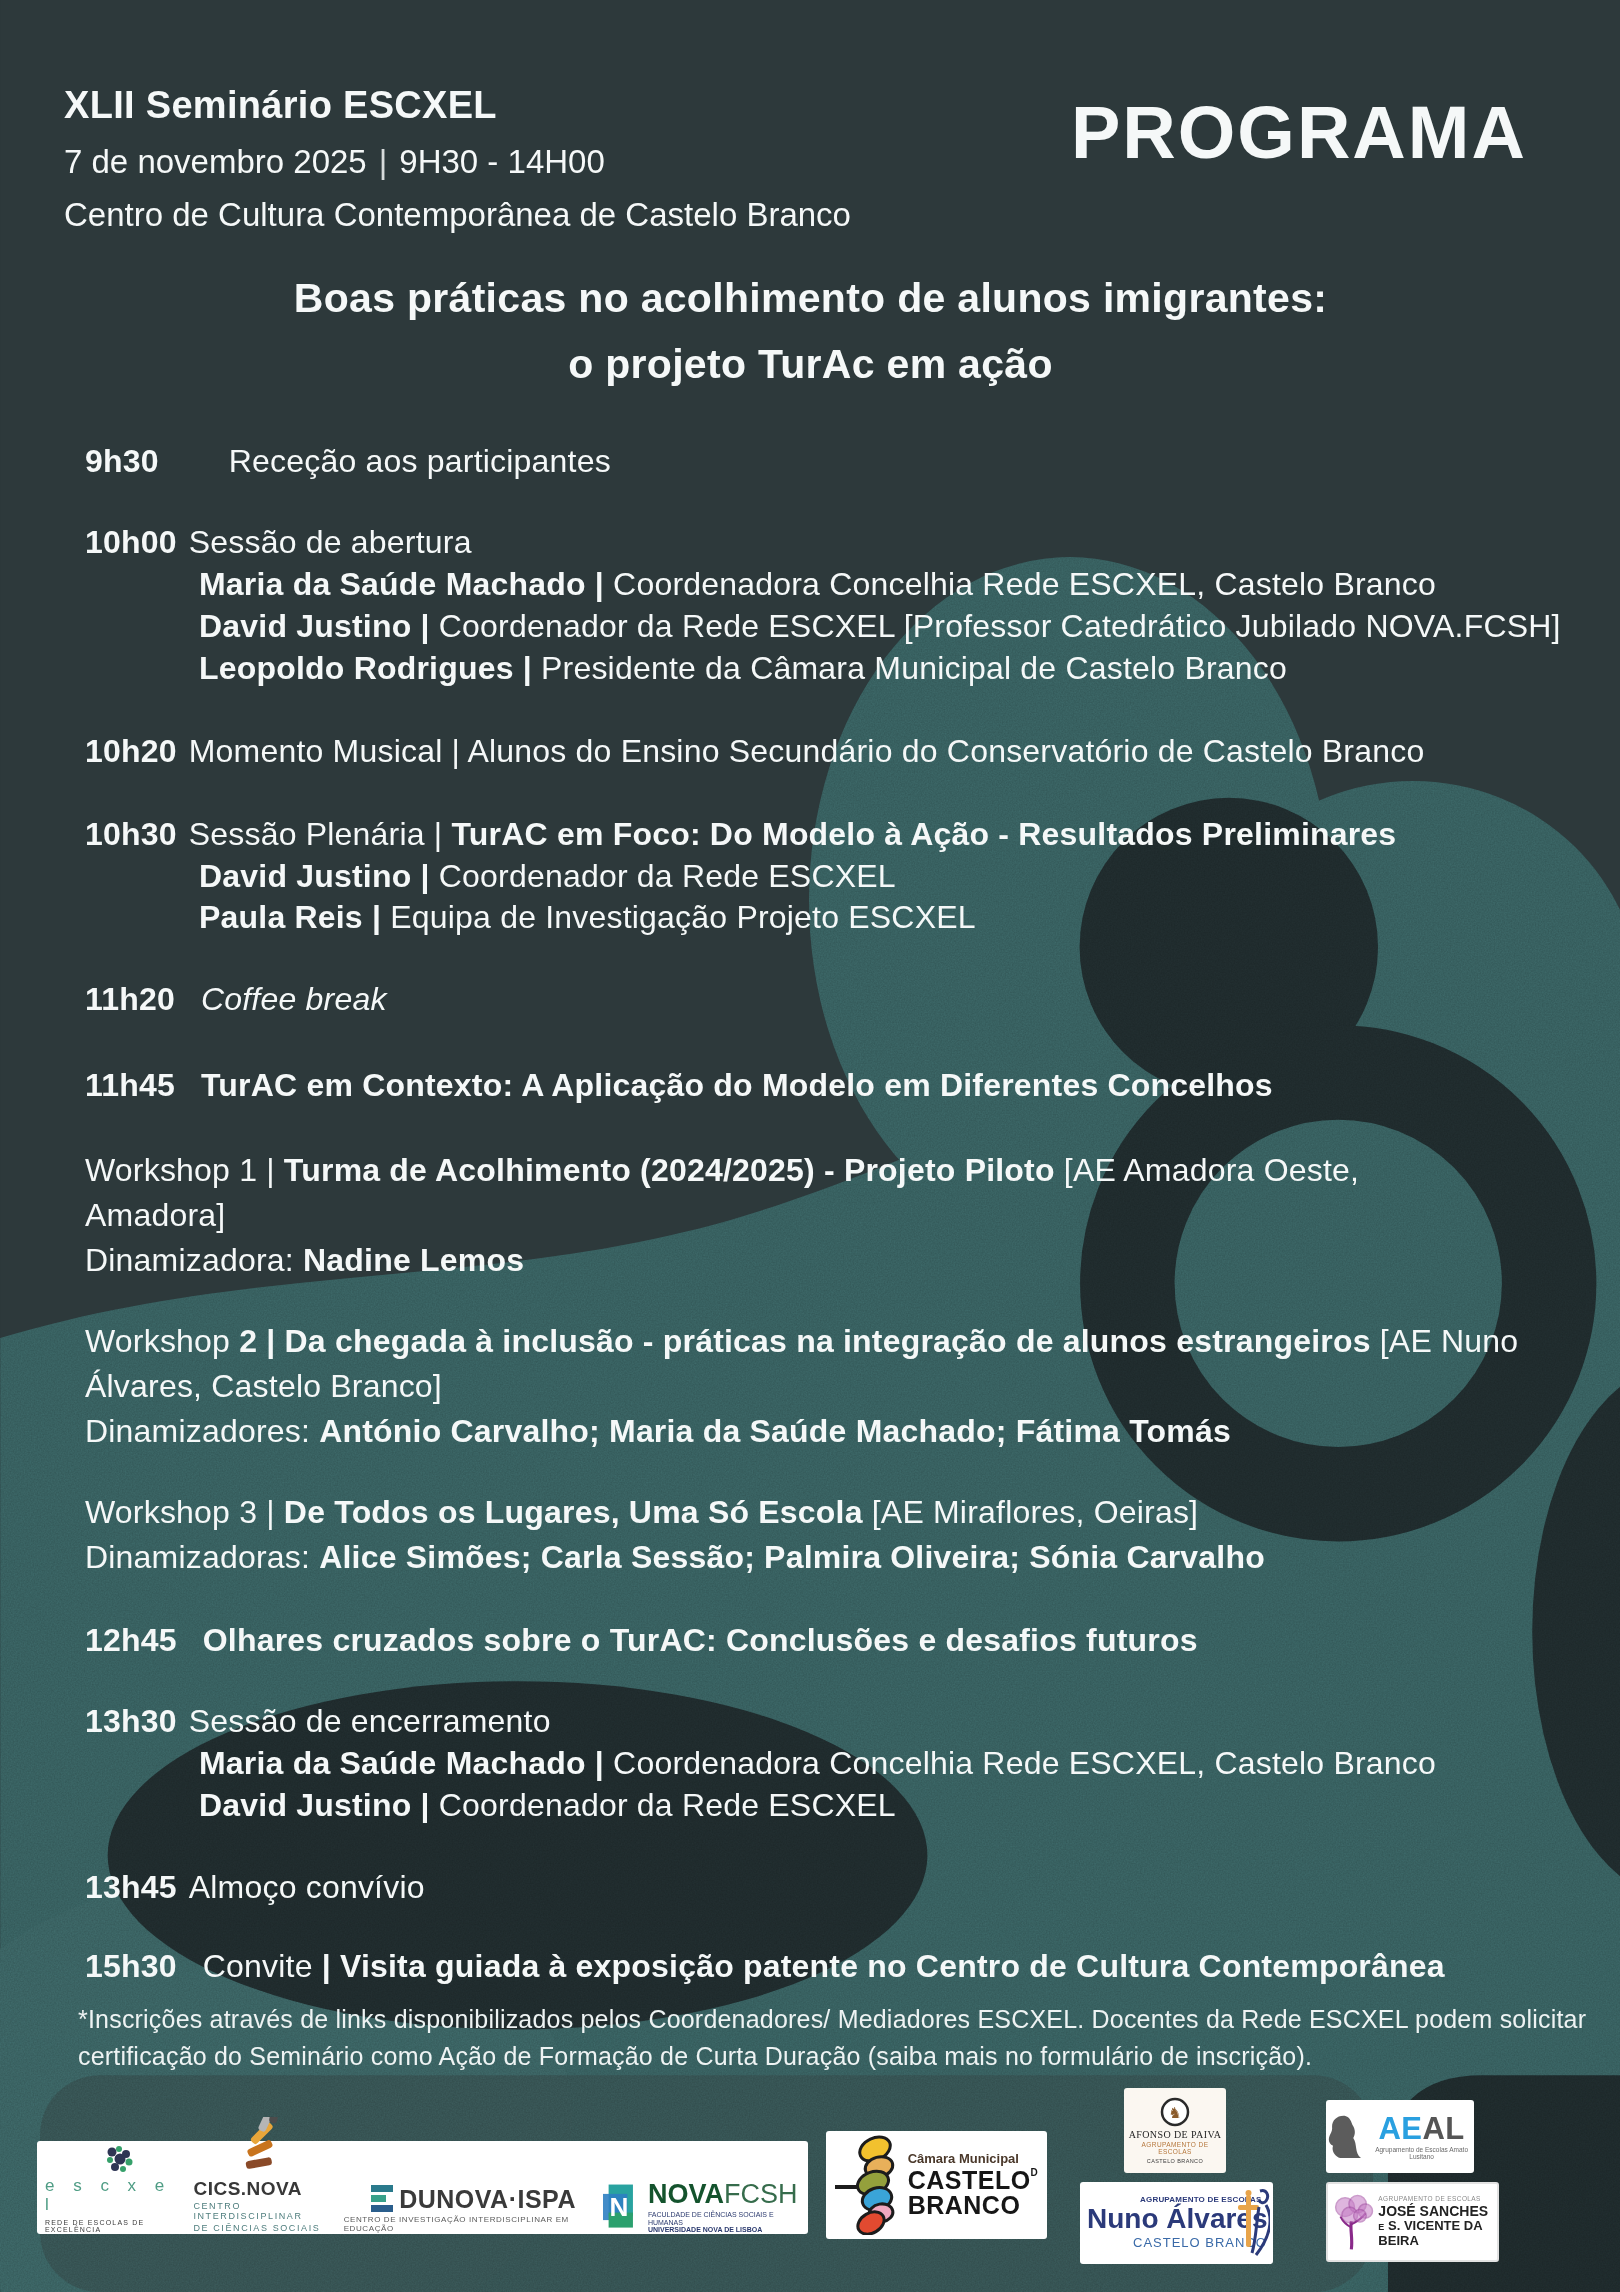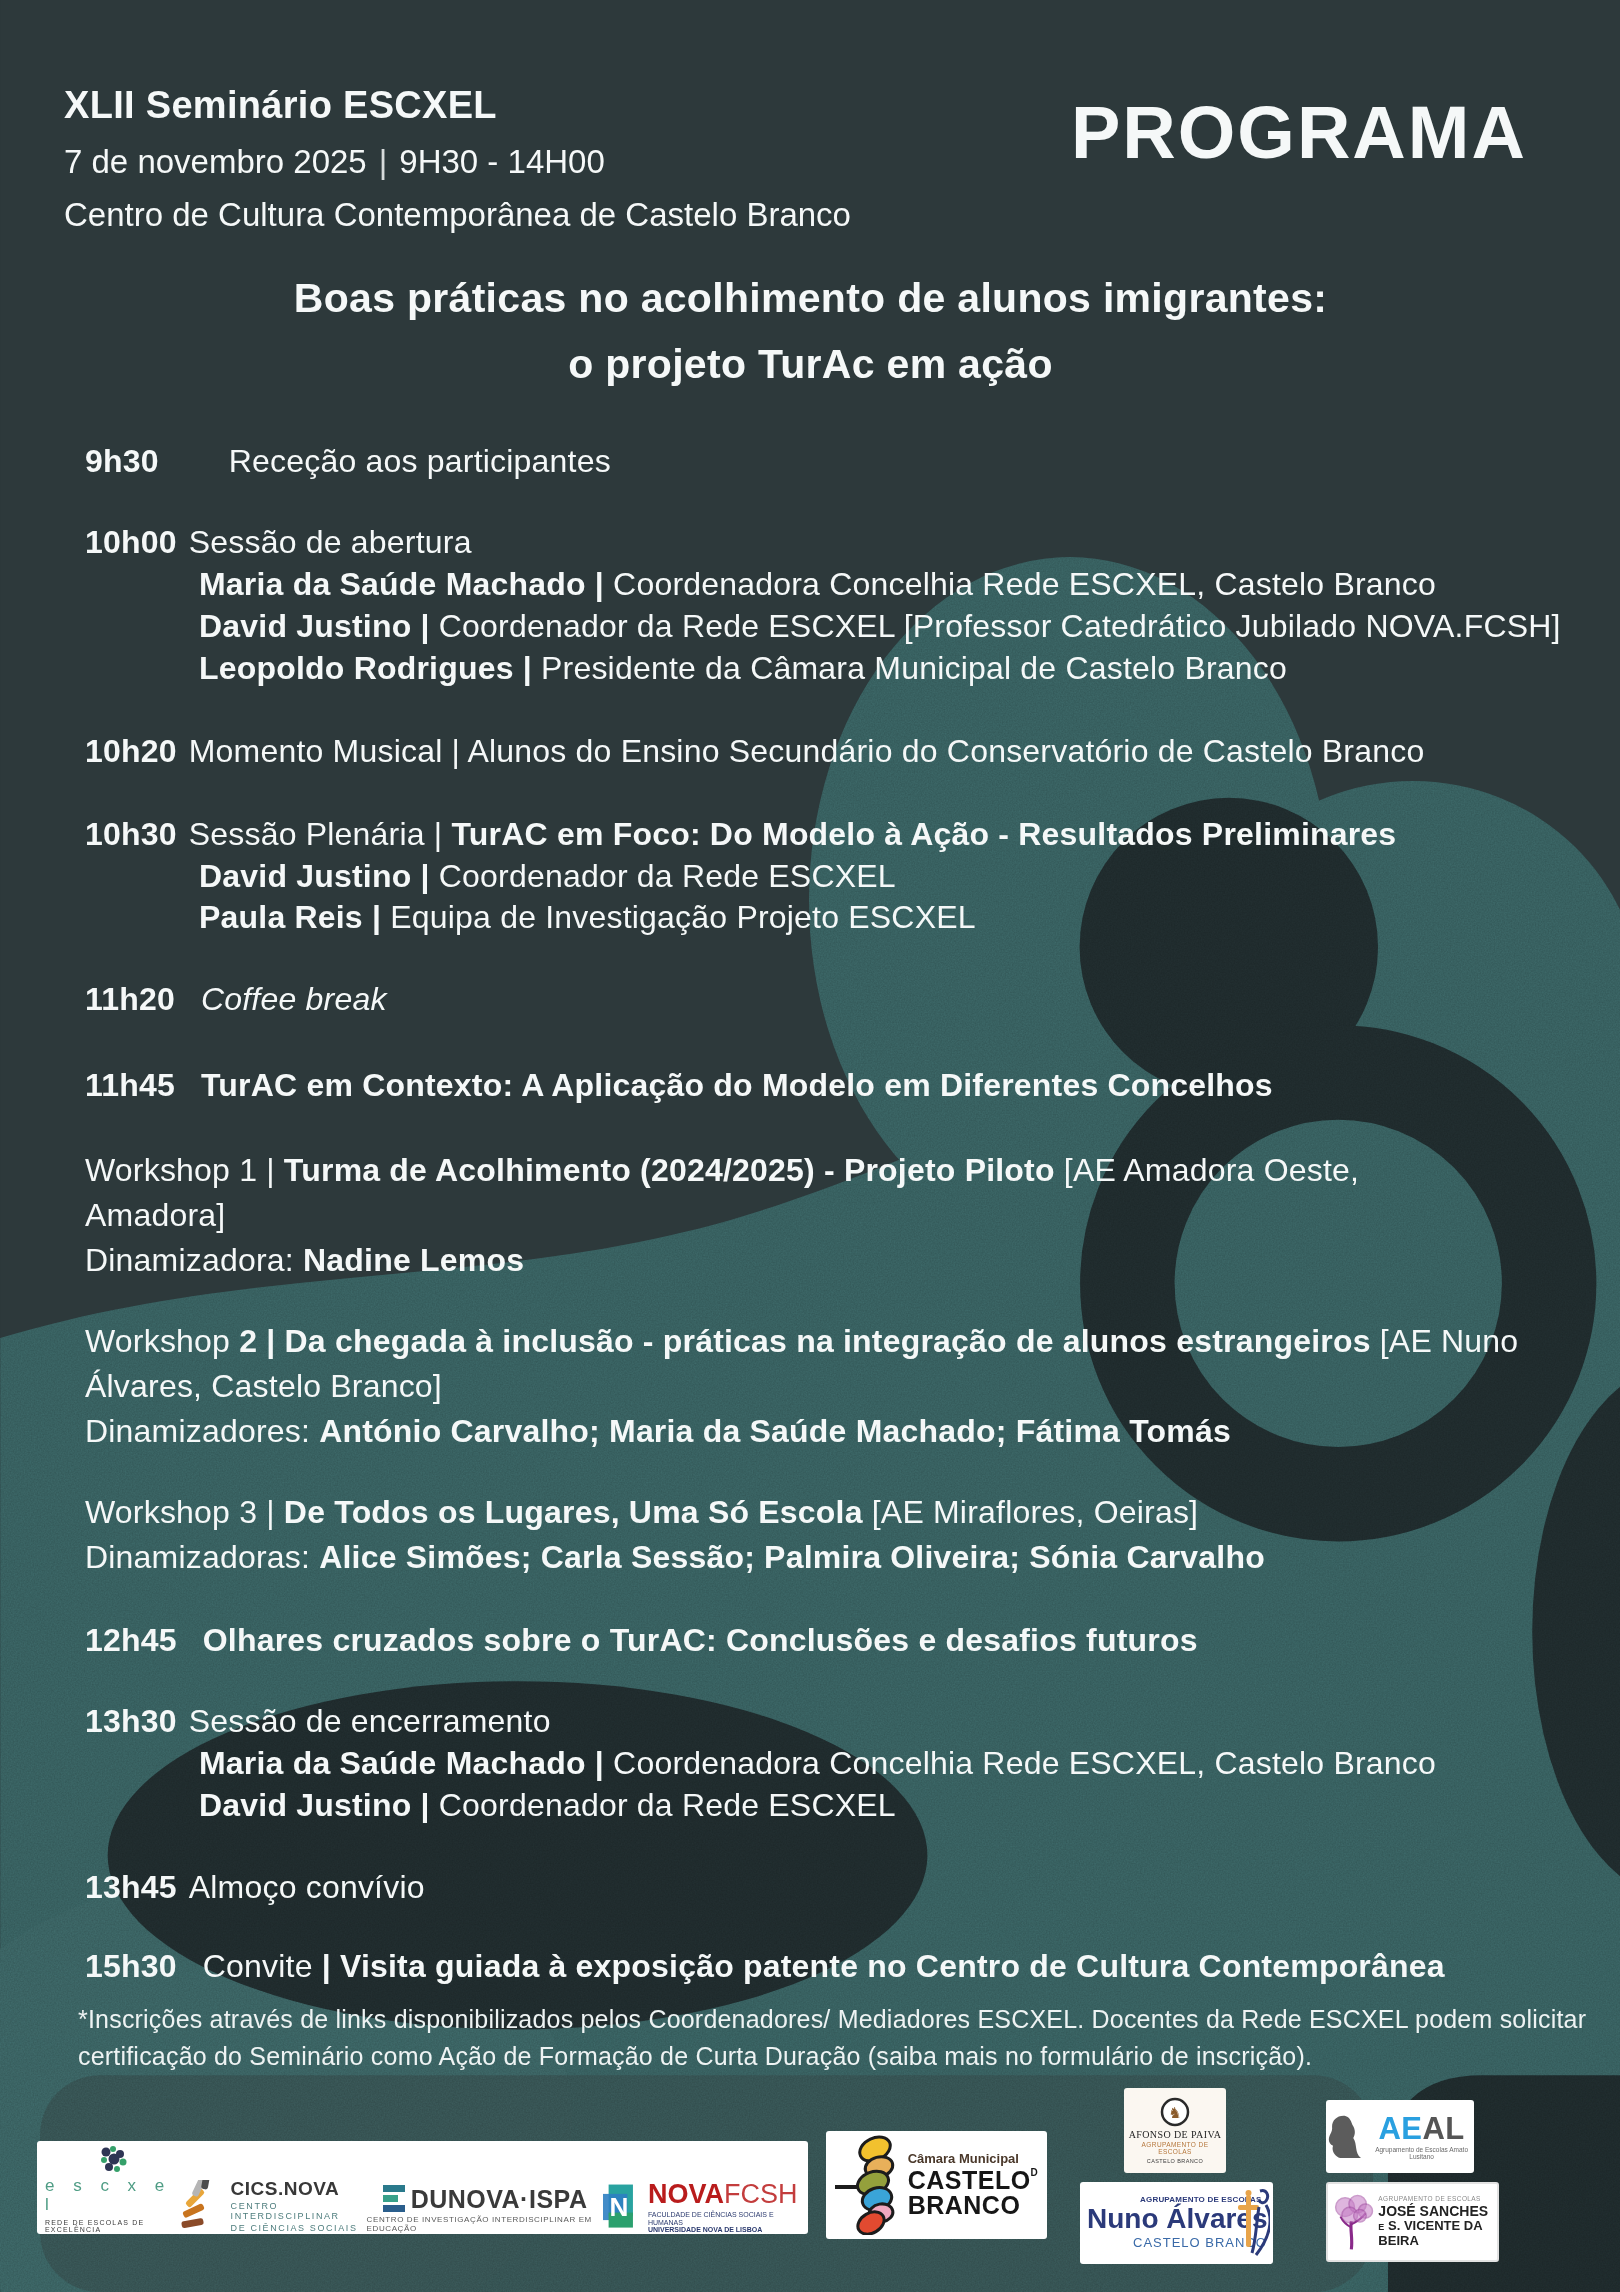--- a/index.html
+++ b/index.html
@@ -29,29 +29,29 @@
 
   .foot{position:absolute;left:78px;font-size:25px;letter-spacing:0.2px;color:#eef3f3;}
 
   
   .white{position:absolute;background:#fff;border-radius:3px;}
   .bar1{left:37px;top:2141px;width:771px;height:93px;display:flex;align-items:flex-end;
         justify-content:space-evenly;padding:0 8px;box-sizing:border-box;}
   .lg{display:flex;flex-direction:column;align-items:center;justify-content:center;line-height:1.1;}
   .escxel-name{font-size:17px;letter-spacing:7px;color:#4f9d85;margin-top:2px;}
   .escxel-sub{font-size:7px;color:#3a3a3a;letter-spacing:1.2px;margin-top:4px;}
-  .cics{flex-direction:row;gap:8px;}
+  .cics{flex-direction:column;gap:8px;}
   .cics-name{font-size:19px;font-weight:bold;color:#383838;letter-spacing:0.5px;}
   .cics-sub{font-size:9px;color:#4e7d7d;letter-spacing:1.6px;margin-top:2px;}
   .edun{flex-direction:column;}
   .edun-row{display:flex;align-items:center;gap:4px;}
   .edun-name{font-size:25px;font-weight:bold;color:#3a3a3a;letter-spacing:0.5px;}
   .edun-sub{font-size:8px;color:#5a5a5a;letter-spacing:0.6px;margin-top:3px;}
   .fcsh{flex-direction:row;gap:7px;}
-  .fcsh-name{font-size:27px;color:#b91c1c;line-height:1;}
+  .fcsh-name{font-size:27px;color:#14532d;line-height:1;}
   .fcsh-name b{font-weight:bold;}
   .fcsh-name span{font-weight:300;opacity:.85;}
   .fcsh-sub1{font-size:7px;color:#2b3a6e;margin-top:3px;}
   .fcsh-sub2{font-size:7px;color:#2b3a6e;font-weight:bold;}
 
   .camara{left:826px;top:2131px;width:221px;height:108px;display:flex;align-items:center;justify-content:center;gap:9px;}
   .cam-col{line-height:1;}
   .cam-l1{font-size:13px;font-weight:bold;color:#4a382a;margin-bottom:3px;}
   .cam-l2,.cam-l3{font-size:25px;font-weight:bold;color:#161616;letter-spacing:0.5px;}
   .cam-sup{font-size:10px;vertical-align:top;}

